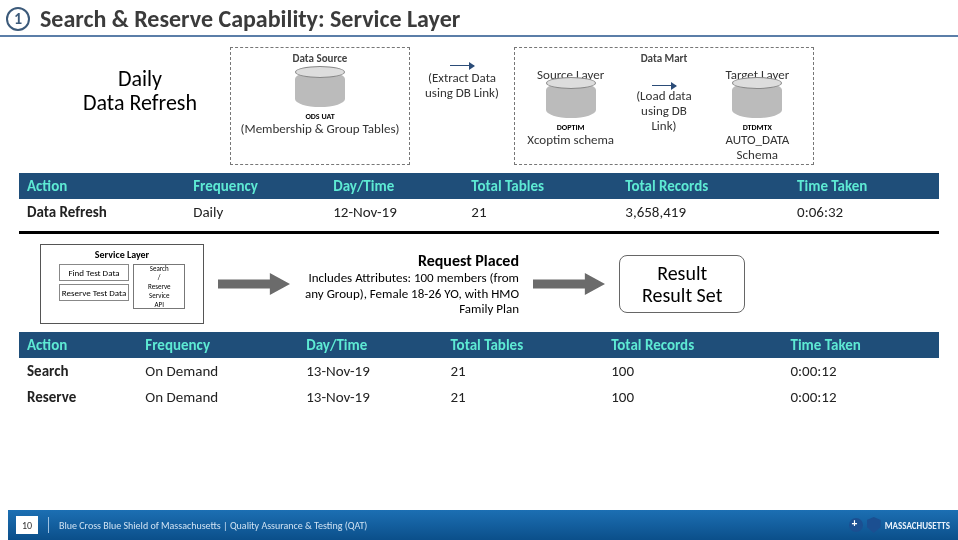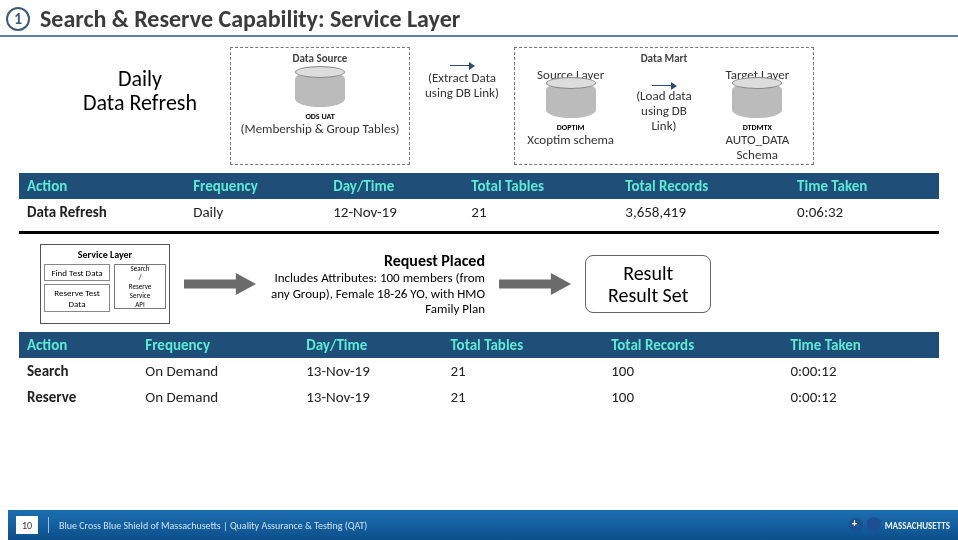--- a/index.html
+++ b/index.html
@@ -88,21 +88,21 @@
     background:#1f4e79; color:#5eead4; text-align:left; padding:4px 8px; font-weight:bold;
   }
   .data-table td { padding:4px 8px; background:#fff; }
   .data-table tr.row td { color:#222; }
   .data-table td.bold-cell { font-weight:bold; }
   .divider { height:3px; background:#000; width:920px; margin:4px auto 10px auto; }
 
   
   .mid-row { display:flex; align-items:center; padding:0 40px; margin-top:4px; gap:14px; }
   .svc-layer {
-    border:1px solid #555; width:130px; height:80px; font-size:9px; text-align:center; padding:3px;
+    border:1px solid #555; width:164px; height:80px; font-size:9px; text-align:center; padding:3px;
   }
   .svc-layer-title { font-weight:bold; margin-bottom:3px; font-size:10px;}
   .svc-inner { display:flex; gap:4px; justify-content:center;}
   .svc-box { border:1px solid #777; padding:18px; width:52px; font-size:7px; }
   .svc-tall { height:45px; display:flex; align-items:center; justify-content:center; }
   .svc-stack div { border:1px solid #888; margin-bottom:3px; padding:2px;}
   .big-arrow {
     width:72px; height:22px; background:#6b6b6b;
     clip-path: polygon(0 30%, 72% 30%, 72% 0, 100% 50%, 72% 100%, 72% 70%, 0 70%);
   }

